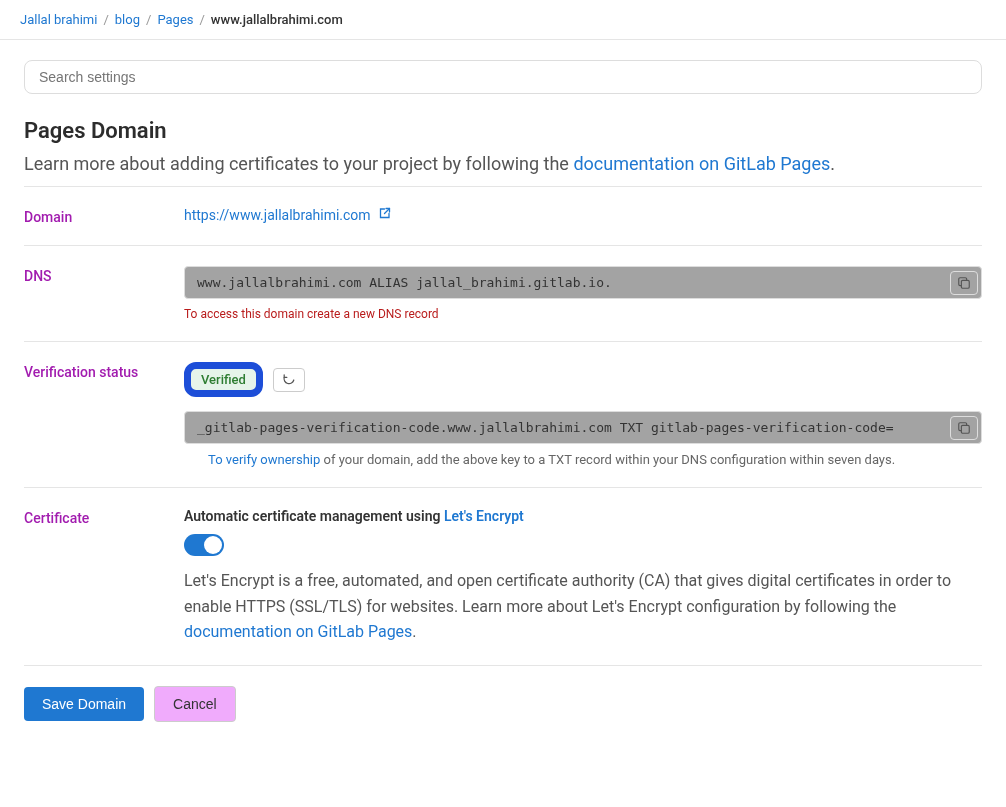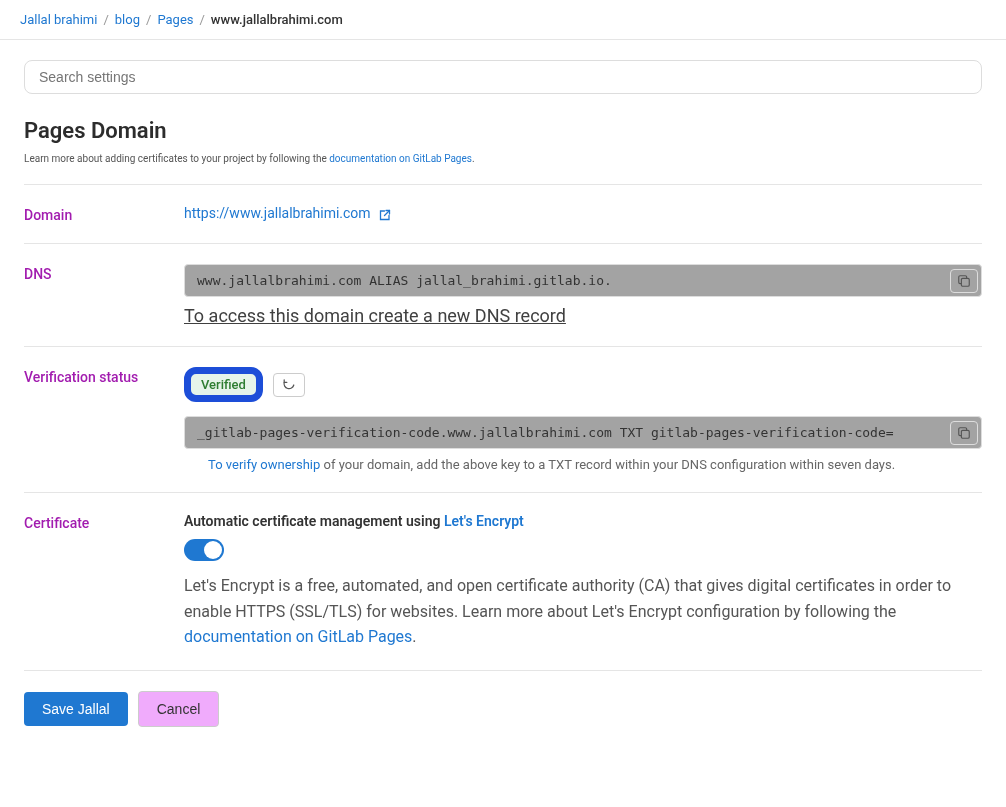--- a/index.html
+++ b/index.html
@@ -45,23 +45,23 @@
       color: #555;
       outline: none;
     }
     .page-title {
       font-size: 22px;
       font-weight: 600;
       color: #2c2c2c;
       margin-bottom: 10px;
     }
     .page-subtitle {
-      font-size: 10px;
+      font-size: 18px;
       color: #555;
-      margin-bottom: 20px;
+      margin-bottom: 12px;
     }
     .page-subtitle a {
       color: #1f78d1;
       text-decoration: none;
     }
     .divider {
       border: none;
       border-top: 1px solid #e5e5e5;
       margin: 0;
     }
@@ -79,21 +79,21 @@
       padding-top: 2px;
       font-weight: 500;
     }
     .settings-content {
       flex: 1;
     }
     .domain-link {
       color: #1f78d1;
       text-decoration: none;
       display: flex;
-      align-items: flex-end;
+      align-items: flex-start;
       gap: 8px;
     }
     .domain-link svg {
       width: 12px;
       height: 12px;
     }
     .dns-input-wrapper {
       position: relative;
       margin-bottom: 8px;
     }
@@ -117,23 +117,22 @@
       border: 1px solid #ddd;
       border-radius: 4px;
       padding: 4px 6px;
       cursor: pointer;
       color: #666;
       display: flex;
       align-items: center;
       justify-content: center;
     }
     .dns-hint {
-      font-size: 18px;
-      color: #404040;
-      text-decoration: underline;
+      font-size: 12px;
+      color: #b91c1c;
     }
     .verification-row {
       display: flex;
       align-items: center;
       gap: 10px;
       margin-bottom: 14px;
     }
     .badge-verified {
       background: #e6f4ea;
       color: #2e7d32;
@@ -351,16 +350,16 @@
         </label>
       </div>
       <div class="cert-description">
         <span>Let's Encrypt is a free, automated, and open certificate authority (CA) that gives digital certificates in order to enable HTTPS (SSL/TLS) for websites. Learn more about Let's Encrypt configuration by following the</span>
         <a>documentation on GitLab Pages</a><span>.</span>
       </div>
     </div>
   </div>
 
   <div class="footer-actions">
-    <button class="btn-primary">Save Jallal</button>
+    <button class="btn-primary">Save Domain</button>
     <button class="btn-secondary">Cancel</button>
   </div>
 </div>
 
 </body></html>

